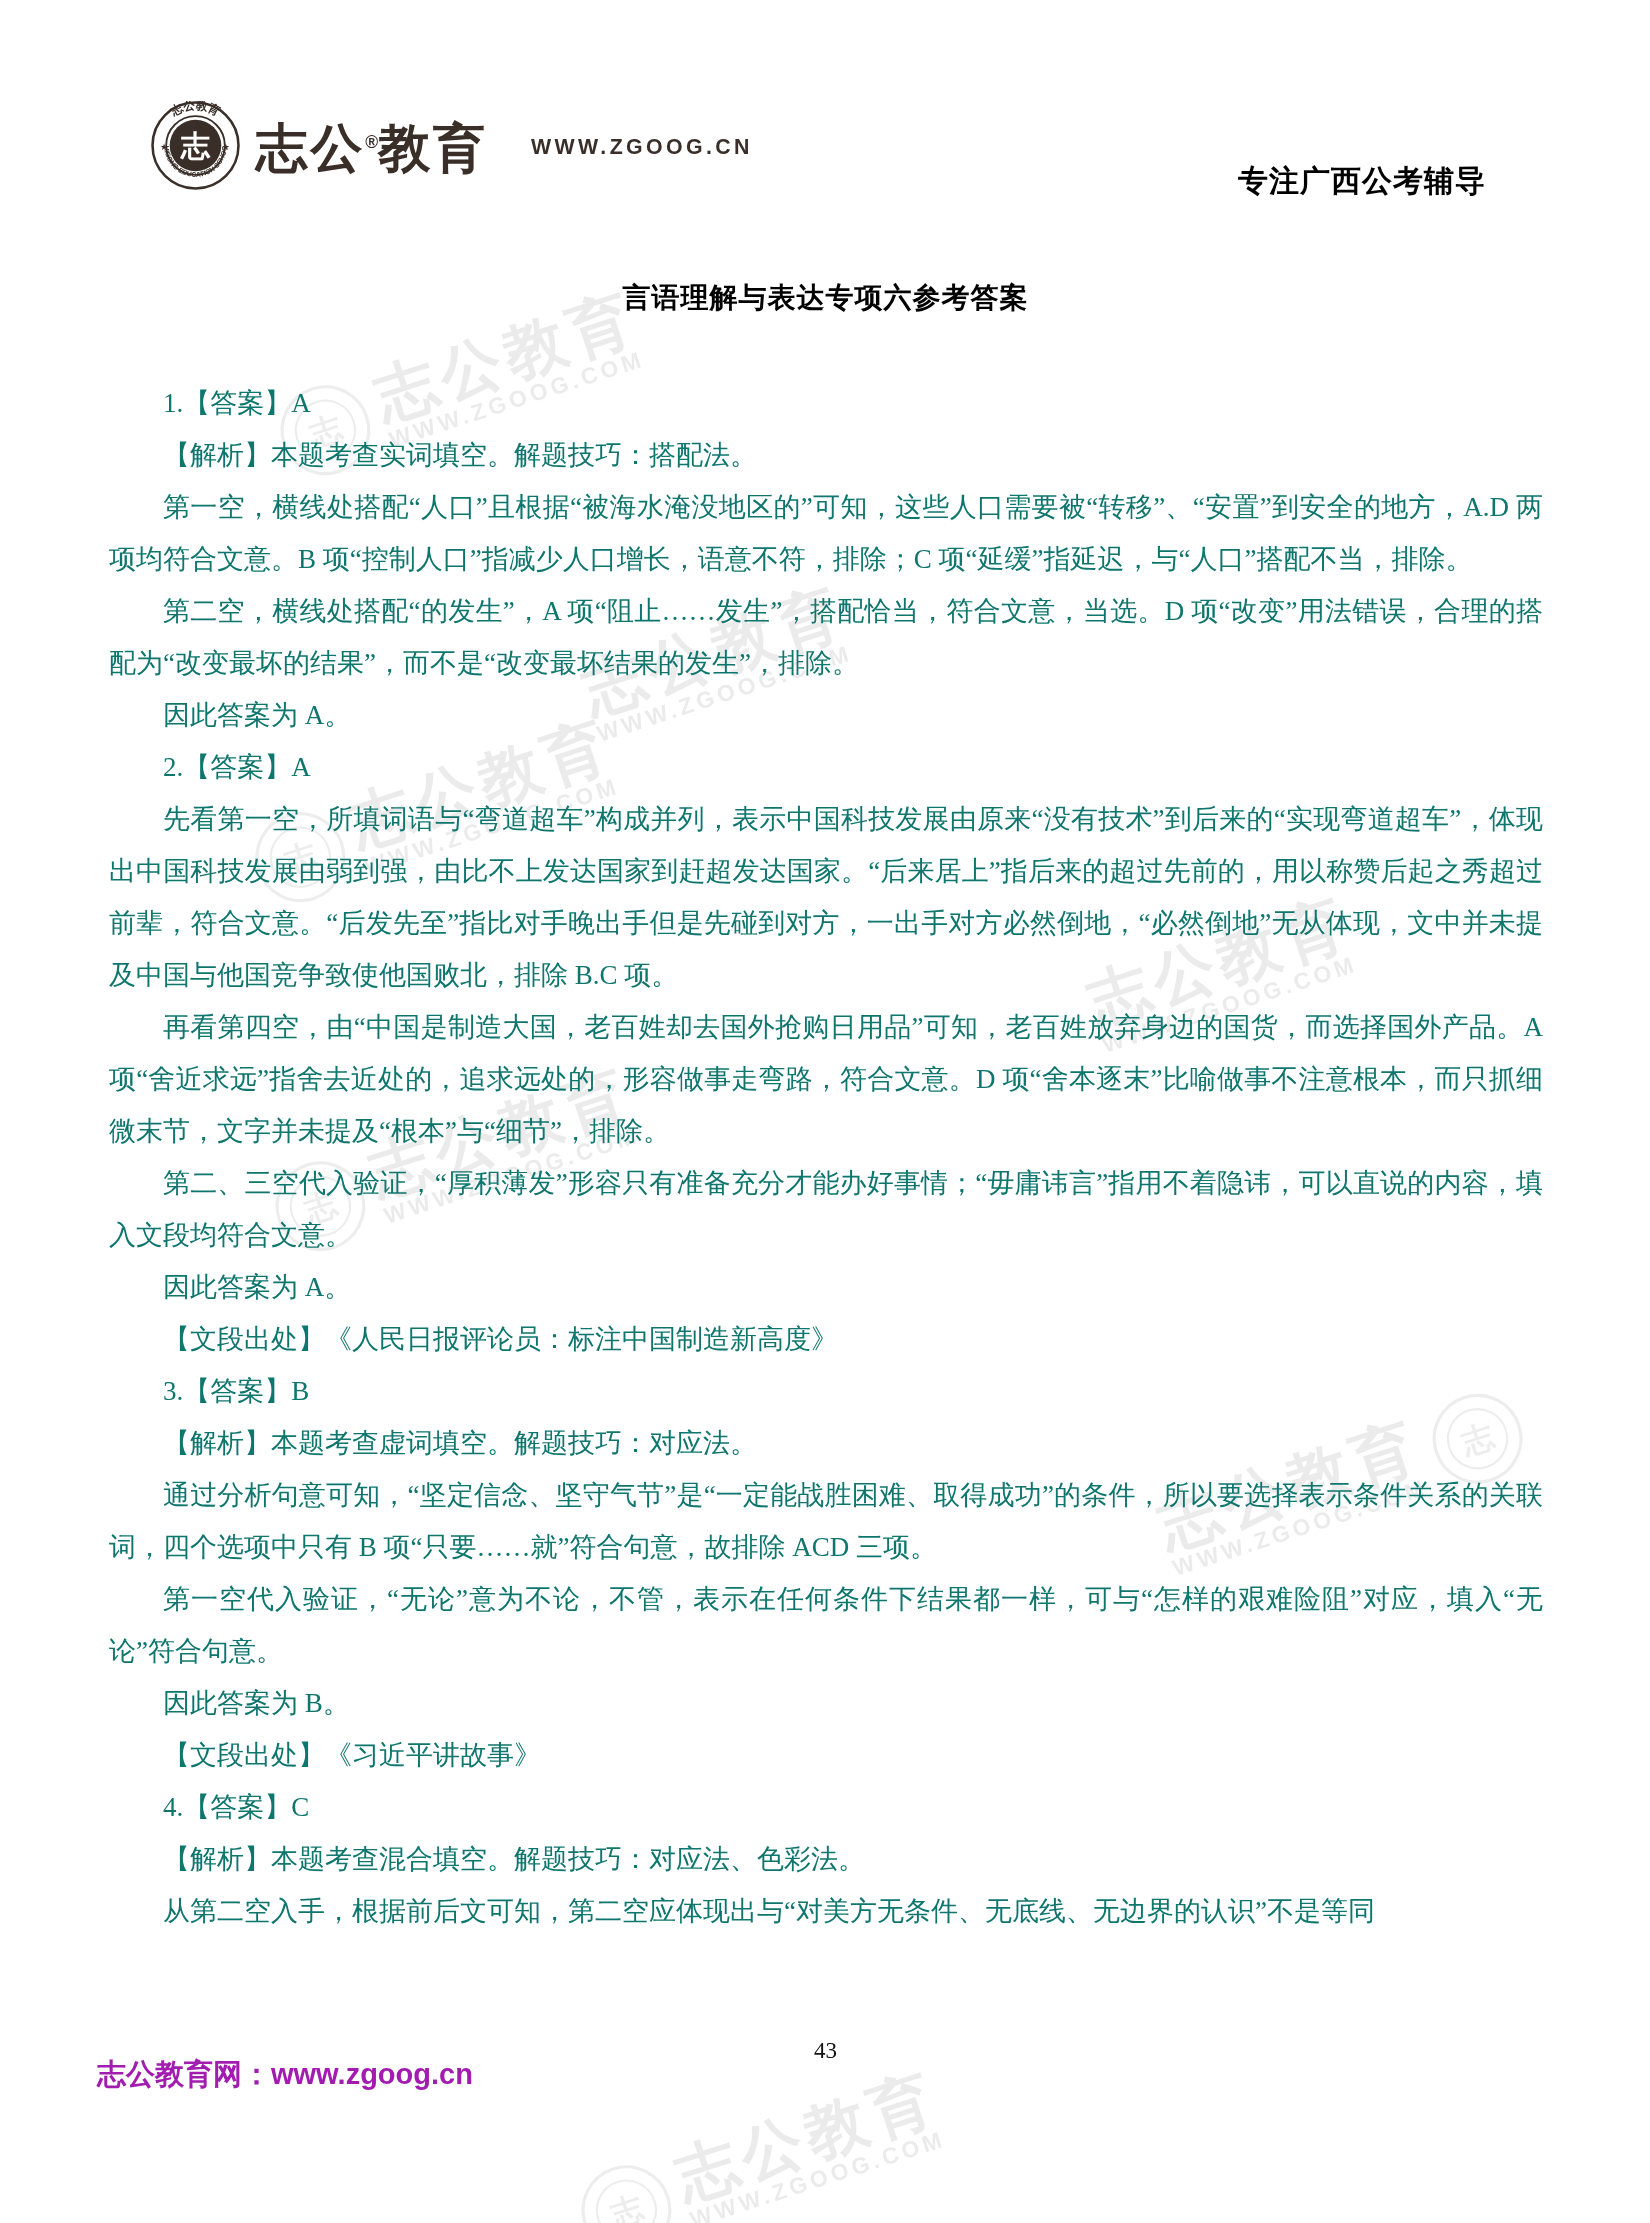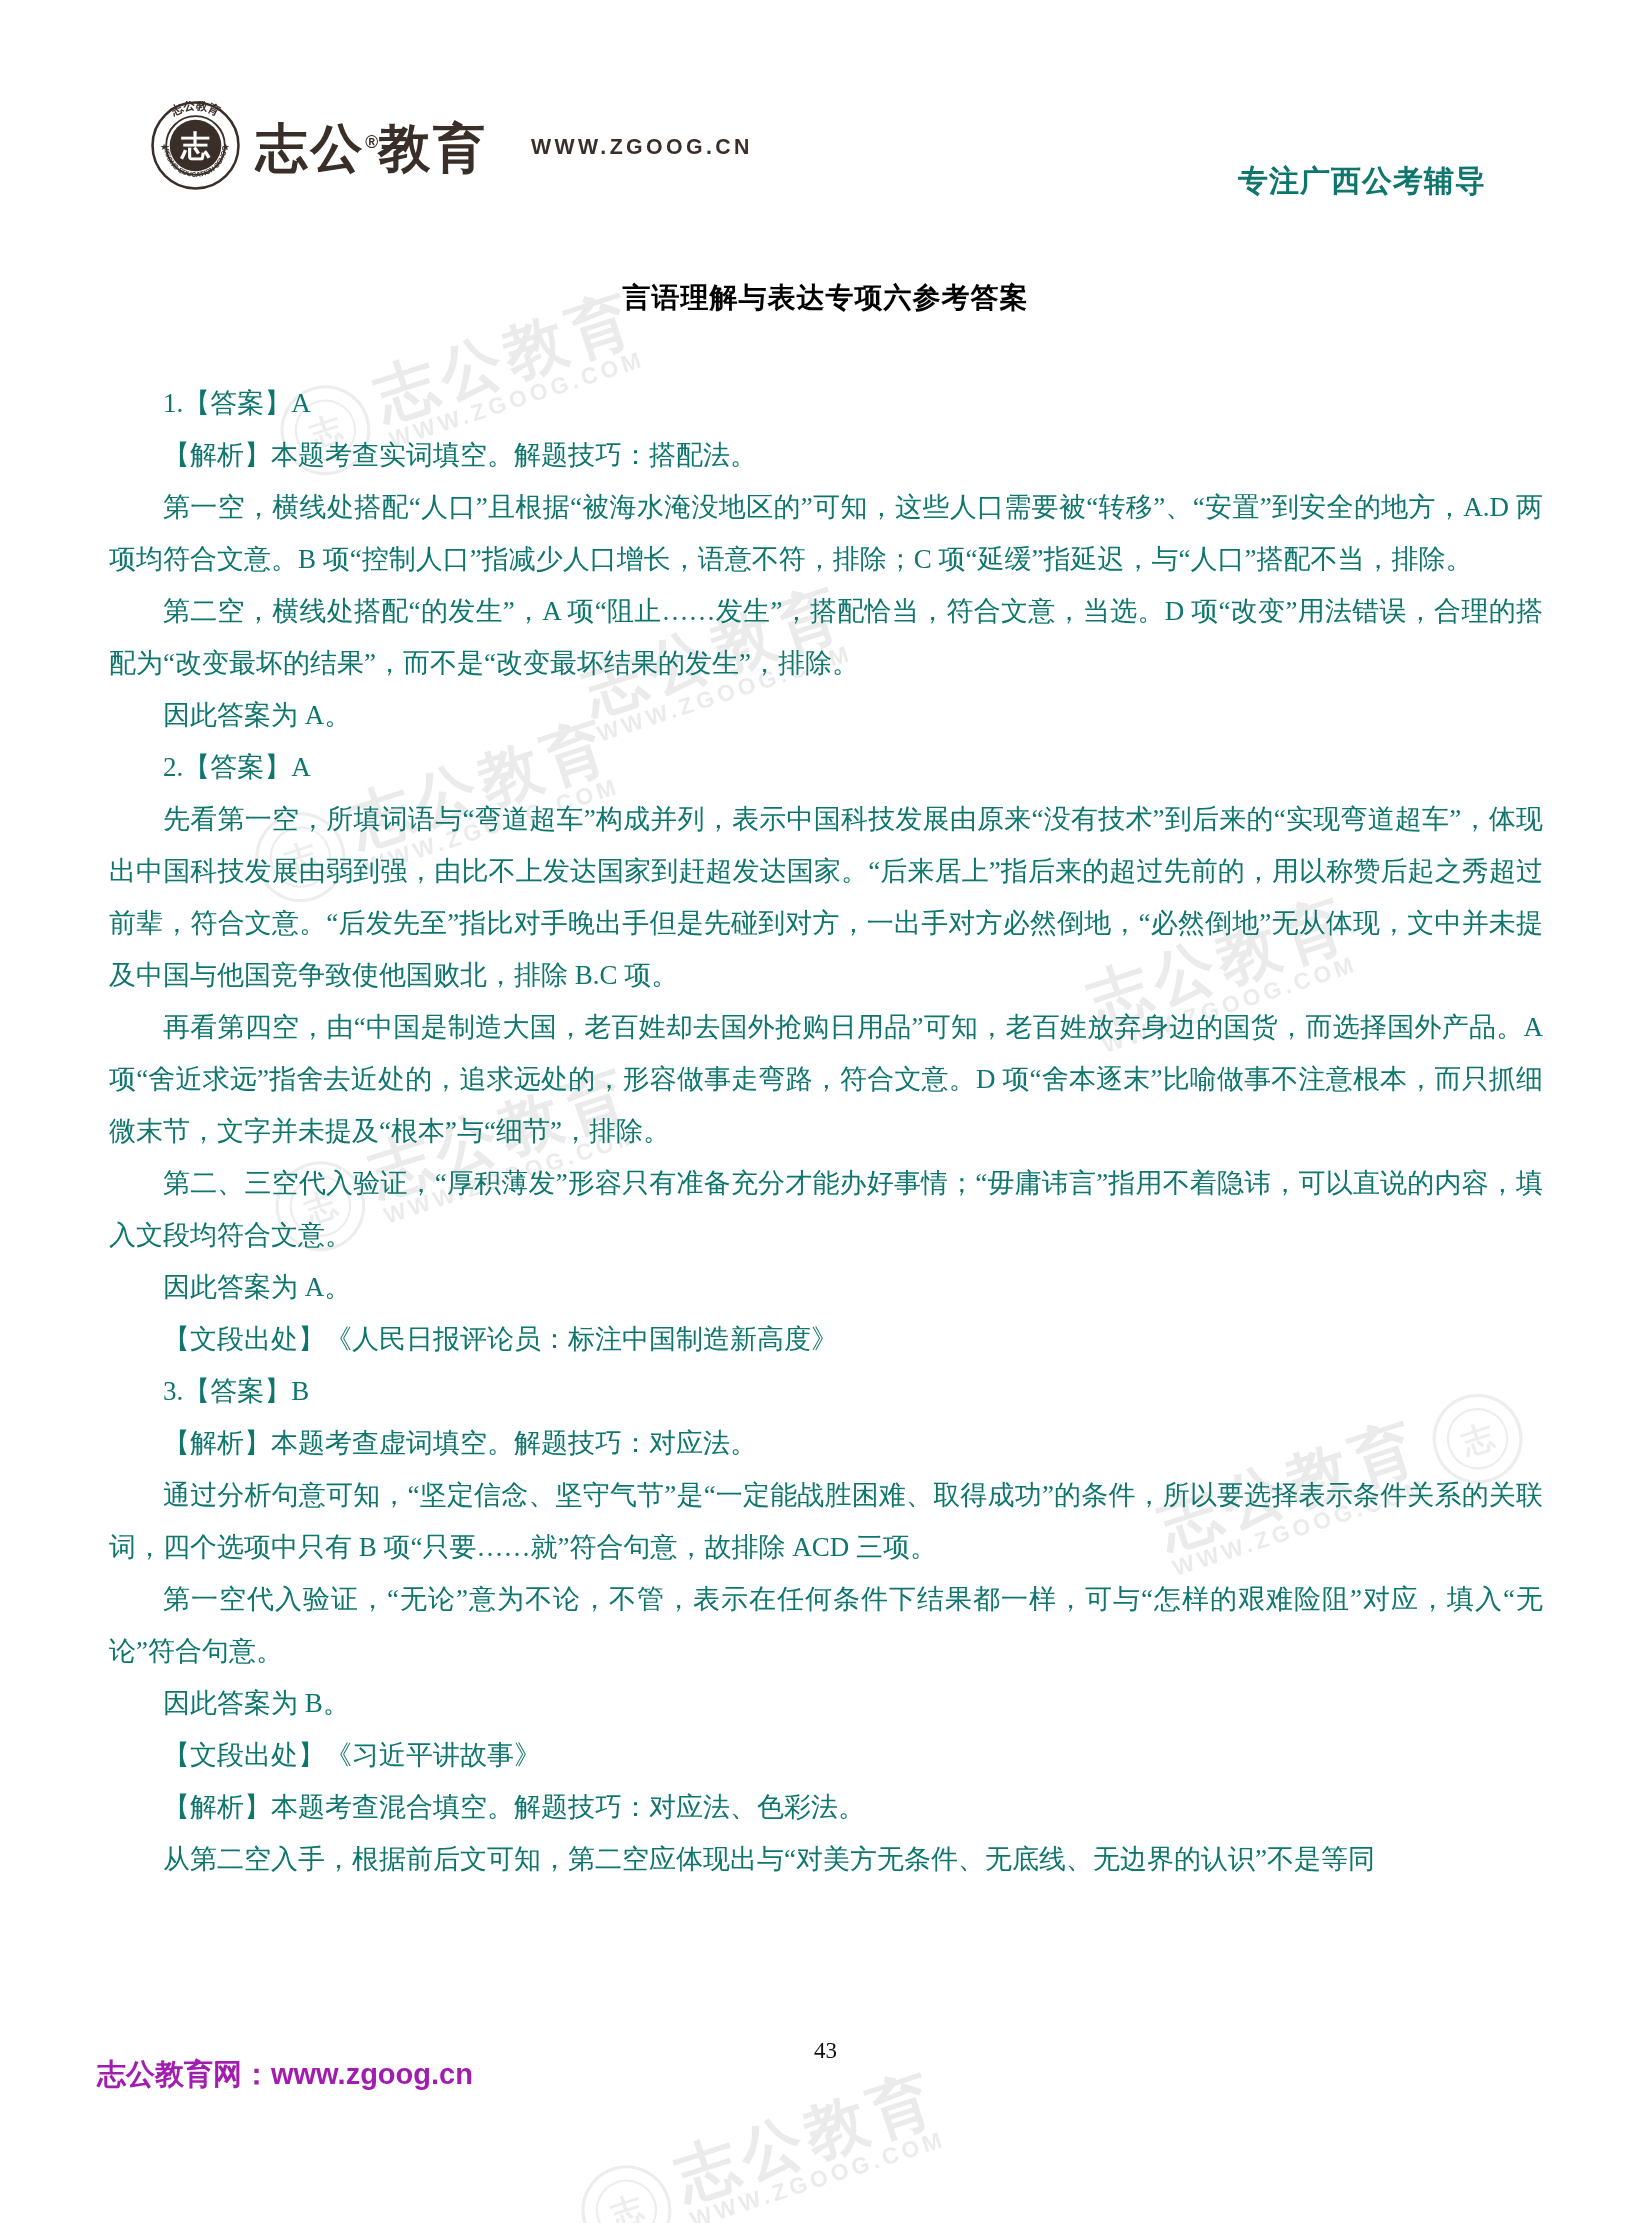--- a/index.html
+++ b/index.html
@@ -24,21 +24,21 @@
   }
   .logo-cn .reg{font-size:17.5px;vertical-align:super;letter-spacing:0;}
   .logo-url{
     font-family:"Liberation Sans","DejaVu Sans",sans-serif;
     font-weight:bold;font-size:21.3px;letter-spacing:3.4px;color:#3a2e28;margin-top:19px;
     white-space:nowrap;
   }
   .tagline{
     position:absolute;right:165px;top:161px;
     font-family:"Liberation Sans","DejaVu Sans",sans-serif;
-    font-weight:bold;font-size:30px;color:#0f766e;letter-spacing:1px;
+    font-weight:bold;font-size:30px;color:#000000;letter-spacing:1px;
     white-space:nowrap;
   }
 
   
   .doc-title{
     position:absolute;left:0;right:0;top:279px;
     text-align:center;
     font-family:"Liberation Sans","DejaVu Sans",sans-serif;
     font-weight:bold;font-size:28px;color:#000;letter-spacing:1px;
     margin:0;
@@ -207,20 +207,21 @@
       <p>再看第四空，由“中国是制造大国，老百姓却去国外抢购日用品”可知，老百姓放弃身边的国货，而选择国外产品。A 项“舍近求远”指舍去近处的，追求远处的，形容做事走弯路，符合文意。D 项“舍本逐末”比喻做事不注意根本，而只抓细微末节，文字并未提及“根本”与“细节”，排除。</p>
       <p>第二、三空代入验证，“厚积薄发”形容只有准备充分才能办好事情；“毋庸讳言”指用不着隐讳，可以直说的内容，填入文段均符合文意。</p>
       <p>因此答案为 A。</p>
       <p>【文段出处】《人民日报评论员：标注中国制造新高度》</p>
       <p>3.【答案】B</p>
       <p>【解析】本题考查虚词填空。解题技巧：对应法。</p>
       <p>通过分析句意可知，“坚定信念、坚守气节”是“一定能战胜困难、取得成功”的条件，所以要选择表示条件关系的关联词，四个选项中只有 B 项“只要……就”符合句意，故排除 ACD 三项。</p>
       <p>第一空代入验证，“无论”意为不论，不管，表示在任何条件下结果都一样，可与“怎样的艰难险阻”对应，填入“无论”符合句意。</p>
       <p>因此答案为 B。</p>
       <p>【文段出处】《习近平讲故事》</p>
+      <p>4.【答案】C</p>
       <p>【解析】本题考查混合填空。解题技巧：对应法、色彩法。</p>
       <p>从第二空入手，根据前后文可知，第二空应体现出与“对美方无条件、无底线、无边界的认识”不是等同</p>
     </main>
 
   <div class="footer-site">志公教育网：www.zgoog.cn</div>
   <div class="footer-page">43</div>
 
 </div>
 
 

